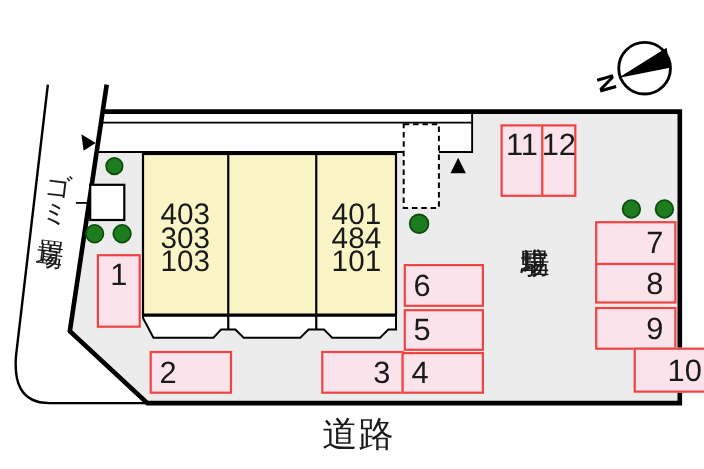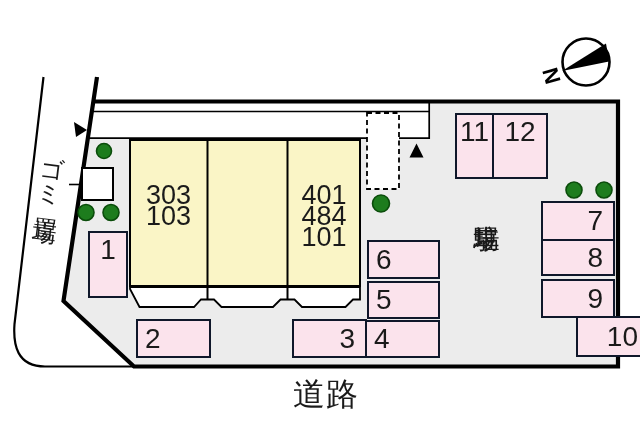--- a/index.html
+++ b/index.html
@@ -1,19 +1,19 @@
 <!DOCTYPE html>
 <html><head>
 <meta charset="utf-8">
 <style>
   html,body{margin:0;padding:0;background:#fff;}
   #plan{position:relative;width:640px;height:426px;background:#fff;overflow:hidden;
         font-family:"Liberation Sans", sans-serif;color:#1a1a1a;}
   #plan svg{position:absolute;left:0;top:0;}
-  .spot{position:absolute;box-sizing:border-box;background:#fbe3ec;border:2px solid #0f172a;
+  .spot{position:absolute;box-sizing:border-box;background:#fbe3ec;border:2px solid #ef4444;
         display:flex;font-size:28px;color:#1a1a1a;line-height:1;}
   .n-left{align-items:center;justify-content:flex-start;padding-left:7px;}
   .n-right{align-items:center;justify-content:flex-end;padding-right:10px;}
   .n-top{align-items:flex-start;justify-content:center;padding-top:3px;}
   .rooms{position:absolute;top:185px;text-align:center;font-size:27px;line-height:20.8px;}
   .rooms span{display:block;}
   .vtext{position:absolute;writing-mode:vertical-rl;text-orientation:upright;line-height:1;}
   #garbage-label{left:44px;top:139px;font-size:24px;letter-spacing:3px;
                  transform:rotate(7deg);transform-origin:50% 0;}
   #parking-label{left:474px;top:204px;font-size:26px;letter-spacing:1px;}
@@ -59,20 +59,21 @@
 
     <polygon points="74,122 87,130 76,137" fill="#000"></polygon>
     <polygon points="409.5,157.5 423.5,157.5 416.5,143.5" fill="#000"></polygon>
 
     <circle cx="586" cy="62" r="23.5" fill="#fff" stroke="#000" stroke-width="2.6"></circle>
     <polygon points="562,71 606,43.5 609,61.5" fill="#000"></polygon>
     <text x="551" y="83" font-size="22" font-weight="bold" text-anchor="middle" transform="rotate(74 551 76)" fill="#000">N</text>
   </svg>
 
   <div class="rooms" style="left:130px;width:77px;">
+    <span>403</span>
     <span>303</span>
     <span>103</span>
   </div>
   <div class="rooms" style="left:288px;width:72px;">
     <span>401</span>
     <span>484</span>
     <span>101</span>
   </div>
 
   <div class="spot n-top" style="left:88px;top:231px;width:40px;height:67px;">
@@ -101,20 +102,20 @@
     </div>
   <div class="spot n-right" style="left:541px;top:279px;width:74px;height:39px;">
       <span>9</span>
     </div>
   <div class="spot n-right" style="left:541px;top:316px;width:74px;height:41px;margin-left:35px;">
       <span>10</span>
     </div>
   <div class="spot n-top" style="left:455px;top:113px;width:39px;height:66px;">
       <span>11</span>
     </div>
-  <div class="spot n-top" style="left:492px;top:113px;width:56px;height:66px;">
+  <div class="spot n-top" style="left:492px;top:113px;width:32px;height:66px;">
       <span>12</span>
     </div>
 
   <div id="garbage-label" class="vtext">ゴミ置場</div>
   <div id="parking-label" class="vtext">駐車場</div>
   <div id="road-label">道路</div>
 </div>
 
 </body></html>

